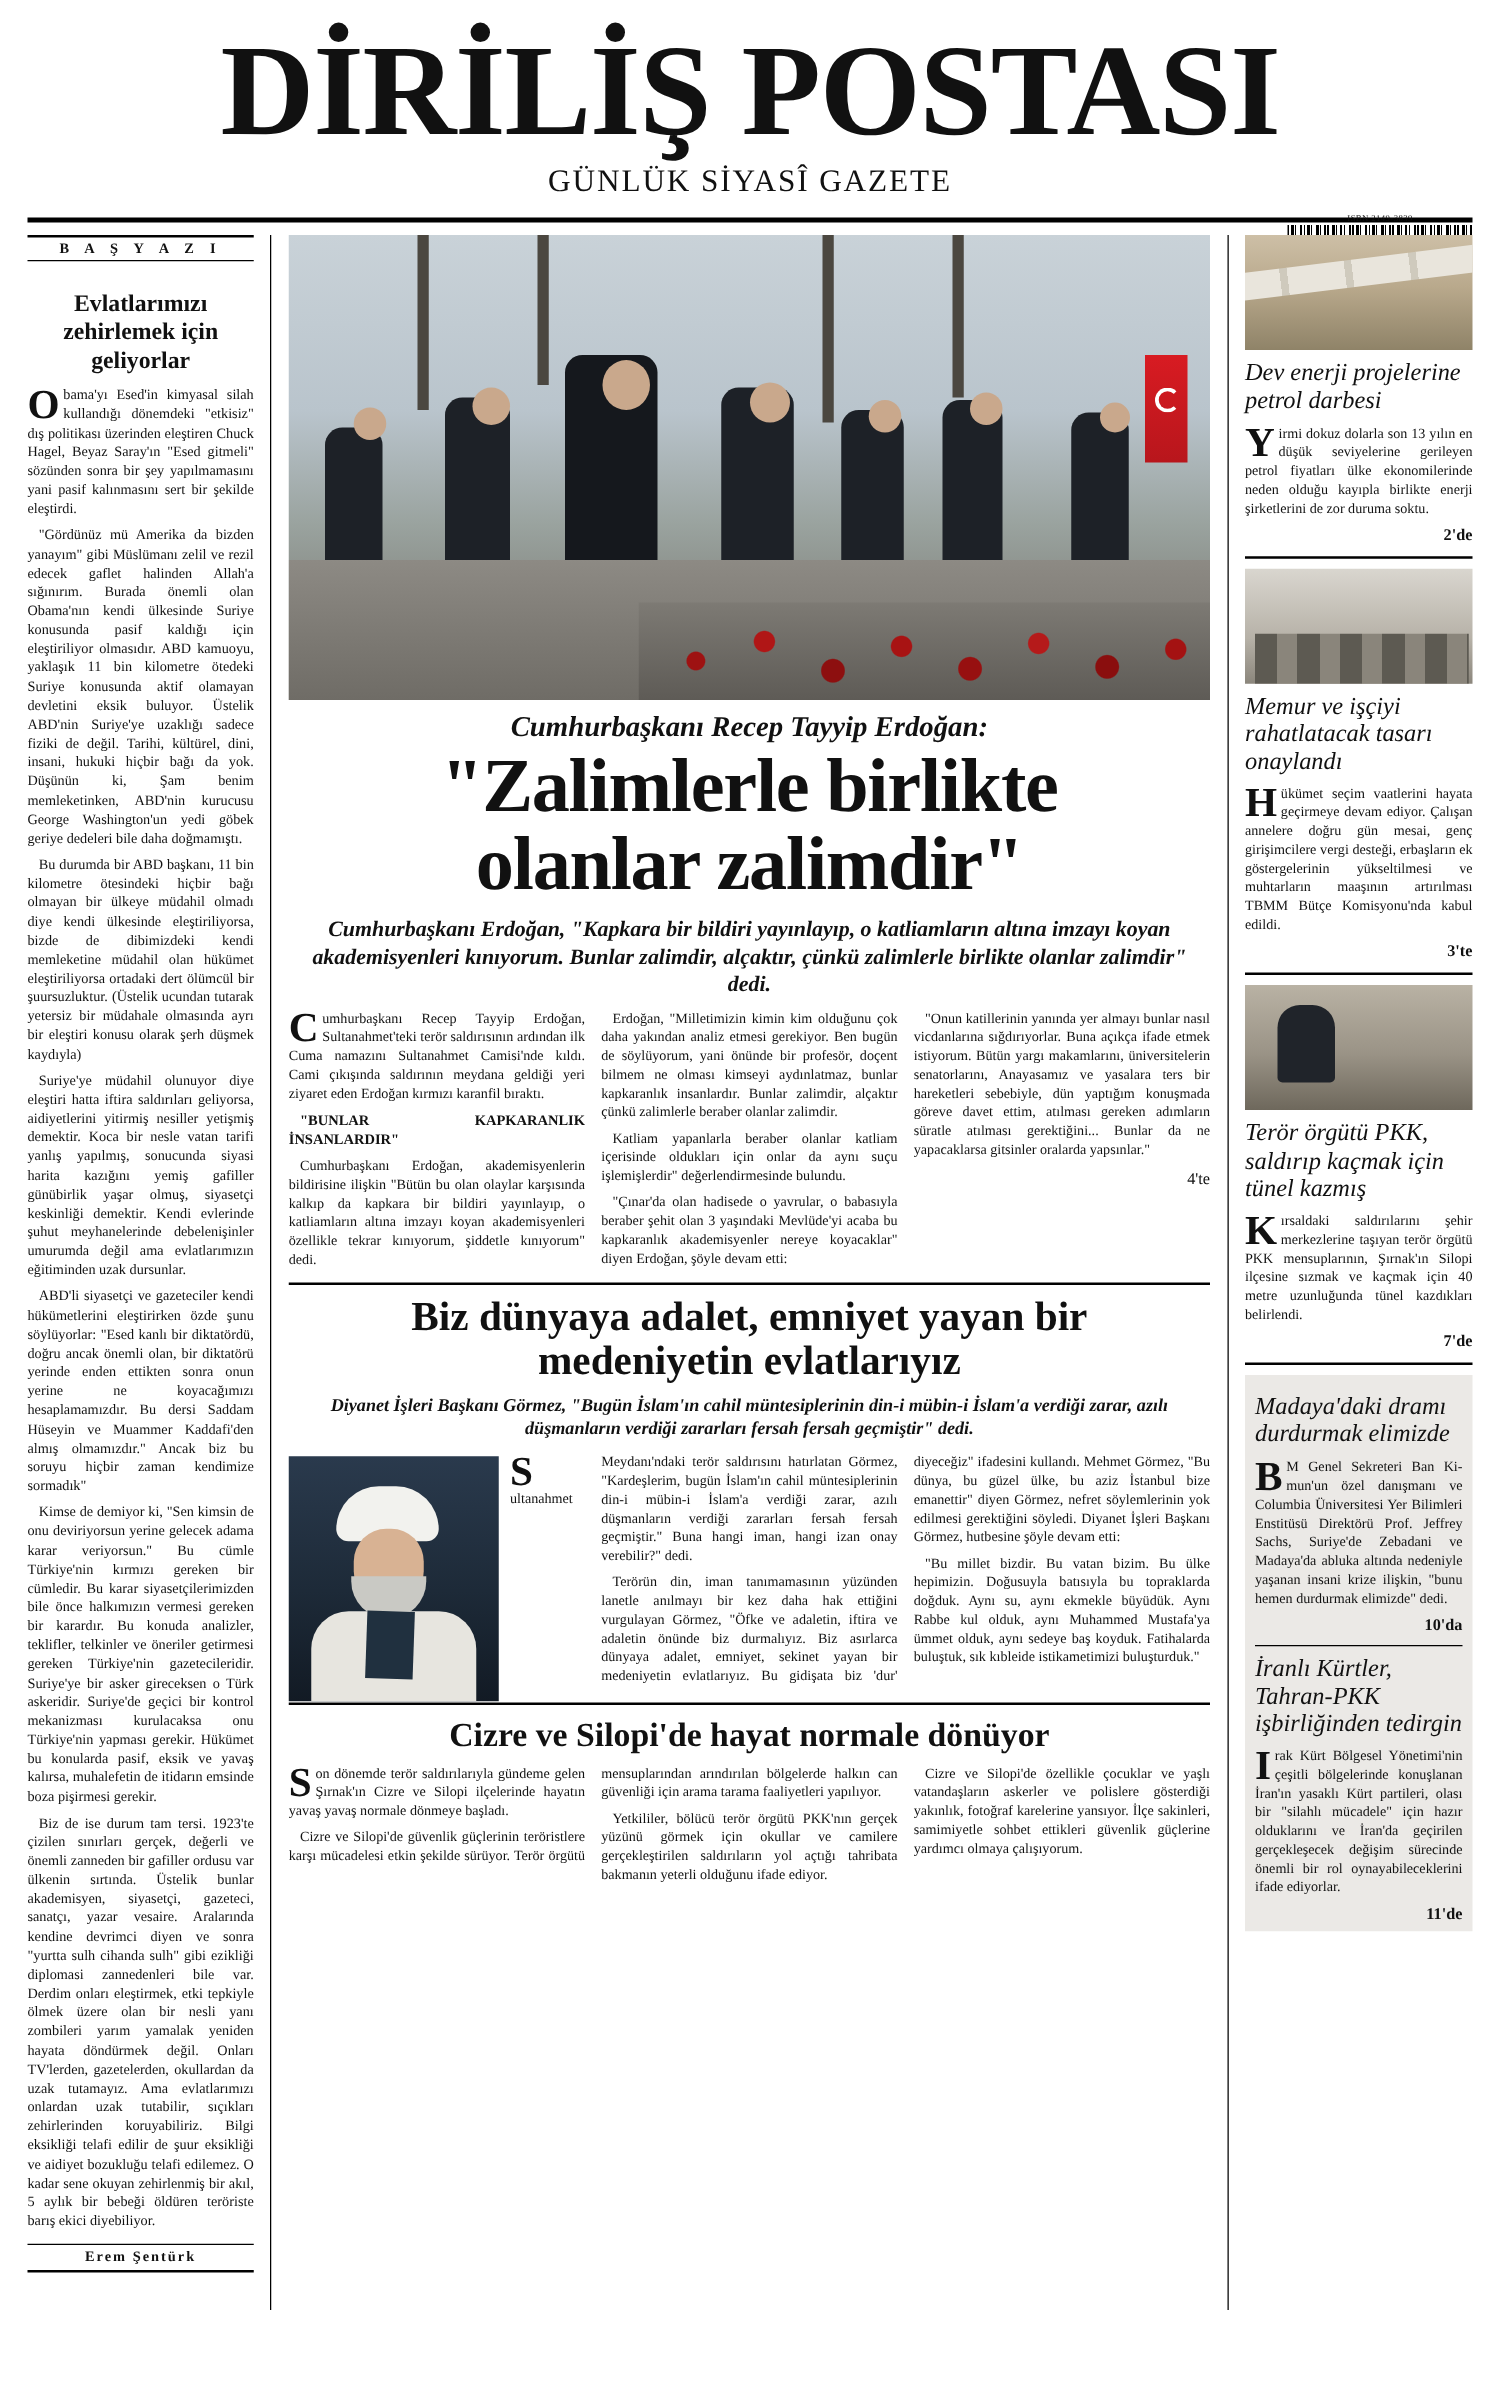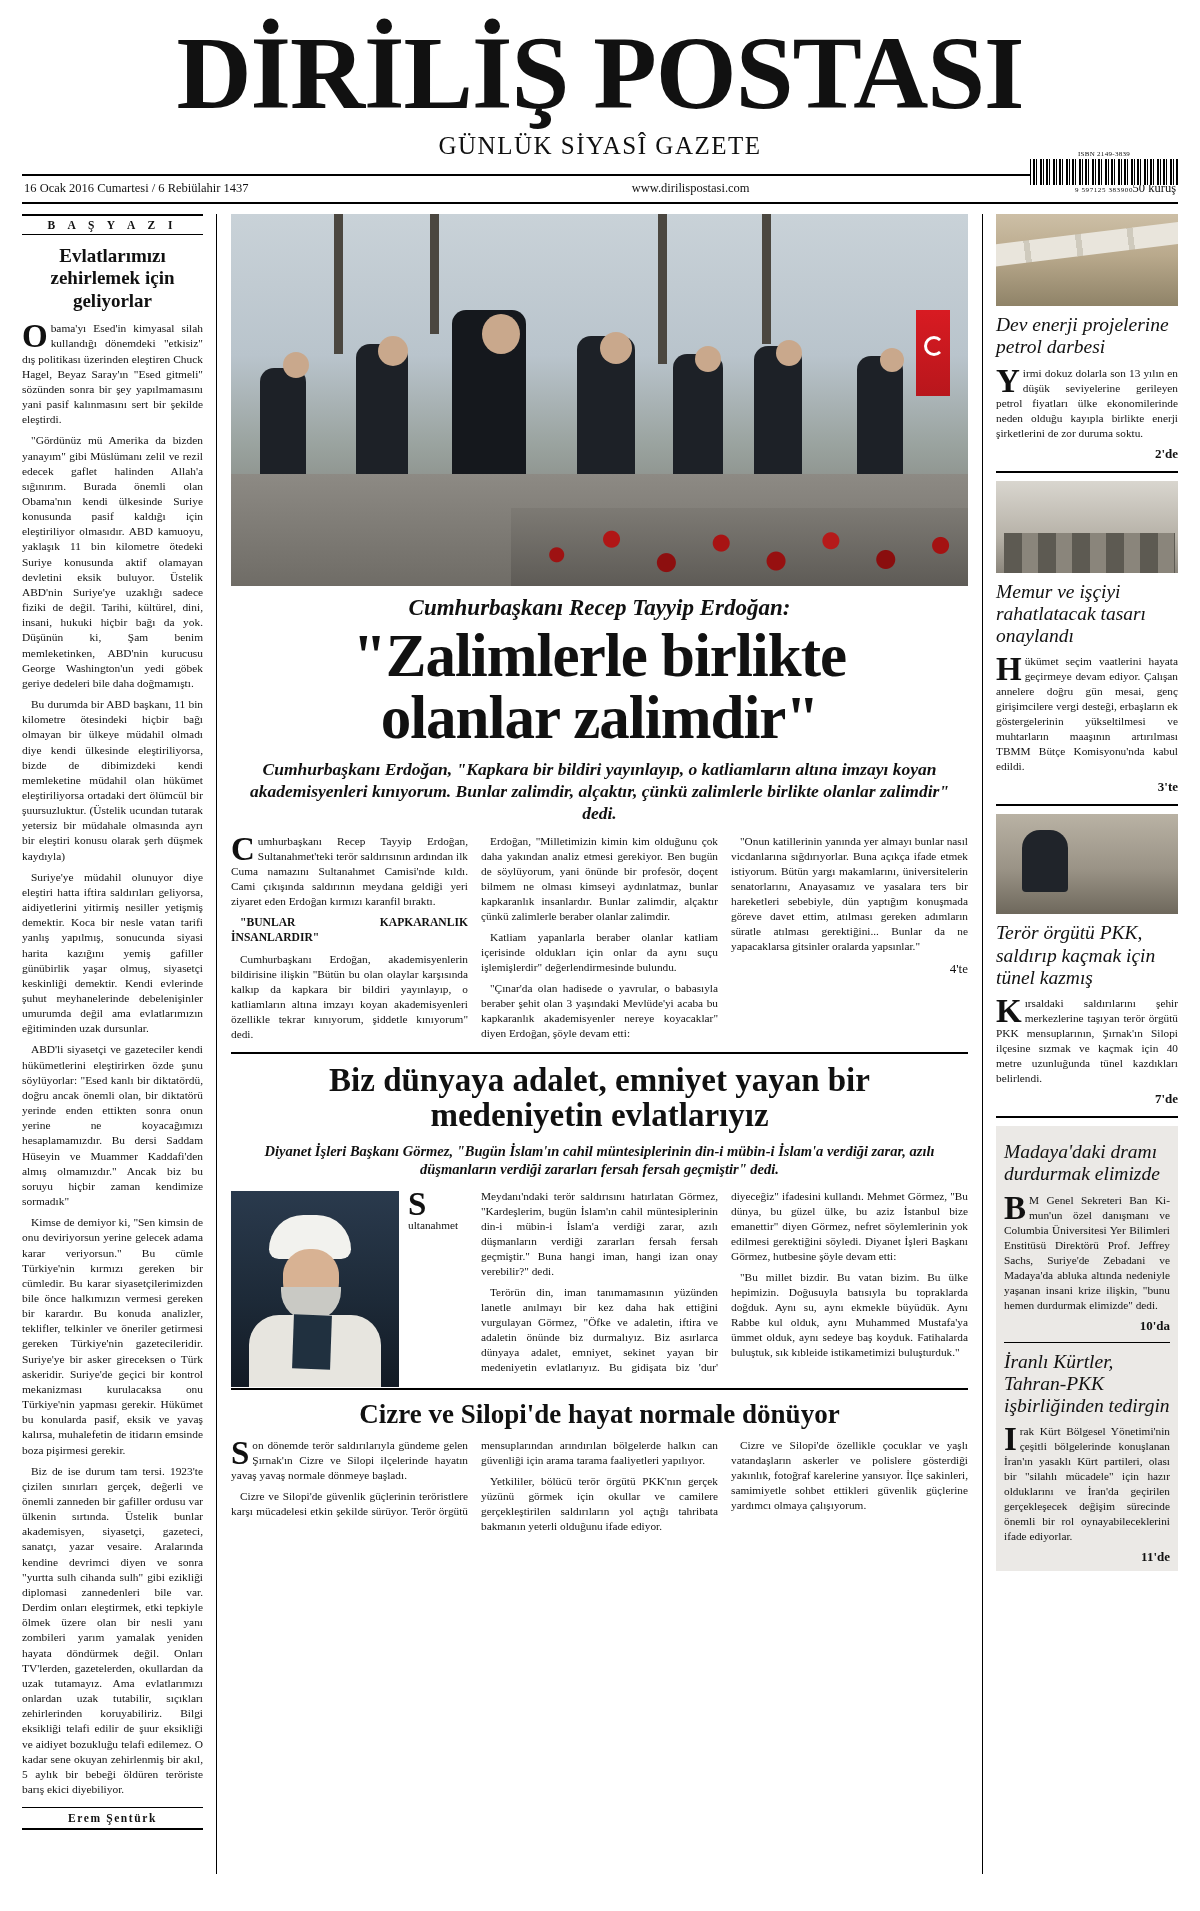--- a/index.html
+++ b/index.html
@@ -32,21 +32,21 @@
     margin-top: 6px;
     font-weight: normal;
   }
   .barcode-wrap {
     position: absolute;
     right: 22px;
     top: 150px;
     width: 148px;
     text-align: center;
   }
-  .barcode-isbn { font-size: 7px; letter-spacing: .3px; margin-bottom: 1px; }
+  .barcode-isbn { font-size: 7px; letter-spacing: .3px; margin-bottom: 1px; margin-top: 21px; }
   .barcode {
     height: 26px;
     width: 148px;
     background: repeating-linear-gradient(90deg,
       #000 0 1px, #fff 1px 3px, #000 3px 5px, #fff 5px 6px,
       #000 6px 7px, #fff 7px 10px, #000 10px 12px, #fff 12px 13px);
   }
   .barcode-num { font-size: 7px; letter-spacing: .6px; margin-top: 1px; }
 
   .rule-top { border-top: 2px solid #000; margin-top: 14px; }
@@ -70,21 +70,21 @@
 
   
   .basyazi-label {
     text-align: center;
     font-size: 11.5px;
     letter-spacing: 5px;
     font-weight: bold;
     border-top: 2px solid #000;
     border-bottom: 1px solid #000;
     padding: 3px 0 3px 0;
-    margin-bottom: 10px;
+    margin-bottom: 24px;
   }
   .op-title {
     font-size: 19px; font-weight: bold; line-height: 1.18;
     text-align: center; margin: 2px 0 9px 0;
   }
   .op-body { font-size: 11.4px; line-height: 1.33; text-align: justify; }
   .op-body p { margin: 0 0 6px 0; text-indent: 9px; }
   .op-body p.first { text-indent: 0; }
   .dropcap {
     float: left; font-size: 33px; line-height: 27px; font-weight: bold;
@@ -237,25 +237,20 @@
     <div class="masthead-sub">GÜNLÜK SİYASÎ GAZETE</div>
   </div>
 
   <div class="barcode-wrap">
     <div class="barcode-isbn">ISBN 2149-3839</div>
     <div class="barcode"></div>
     <div class="barcode-num">9 597125 383900</div>
   </div>
 
   <div class="rule-top"></div>
-  <div class="infobar">
-    <div>16 Ocak 2016 Cumartesi / 6 Rebiülahir 1437</div>
-    <div class="mid">www.dirilispostasi.com</div>
-    <div>50 kuruş</div>
-  </div>
   <div class="rule-bot"></div>
 
   <div class="grid">
 
     <div class="col-left">
       <div class="basyazi-label">B A Ş Y A Z I</div>
       <div class="op-title">Evlatlarımızı zehirlemek için geliyorlar</div>
       <div class="op-body">
         <p class="first"><span class="dropcap">O</span><span>bama'yı Esed'in kimyasal silah kullandığı dönemdeki "etkisiz" dış politikası üzerinden eleştiren Chuck Hagel, Beyaz Saray'ın "Esed gitmeli" sözünden sonra bir şey yapılmamasını yani pasif kalınmasını sert bir şekilde eleştirdi.</span></p>
         <p>"Gördünüz mü Amerika da bizden yanayım" gibi Müslümanı zelil ve rezil edecek gaflet halinden Allah'a sığınırım. Burada önemli olan Obama'nın kendi ülkesinde Suriye konusunda pasif kaldığı için eleştiriliyor olmasıdır. ABD kamuoyu, yaklaşık 11 bin kilometre ötedeki Suriye konusunda aktif olamayan devletini eksik buluyor. Üstelik ABD'nin Suriye'ye uzaklığı sadece fiziki de değil. Tarihi, kültürel, dini, insani, hukuki hiçbir bağı da yok. Düşünün ki, Şam benim memleketinken, ABD'nin kurucusu George Washington'un yedi göbek geriye dedeleri bile daha doğmamıştı.</p>

